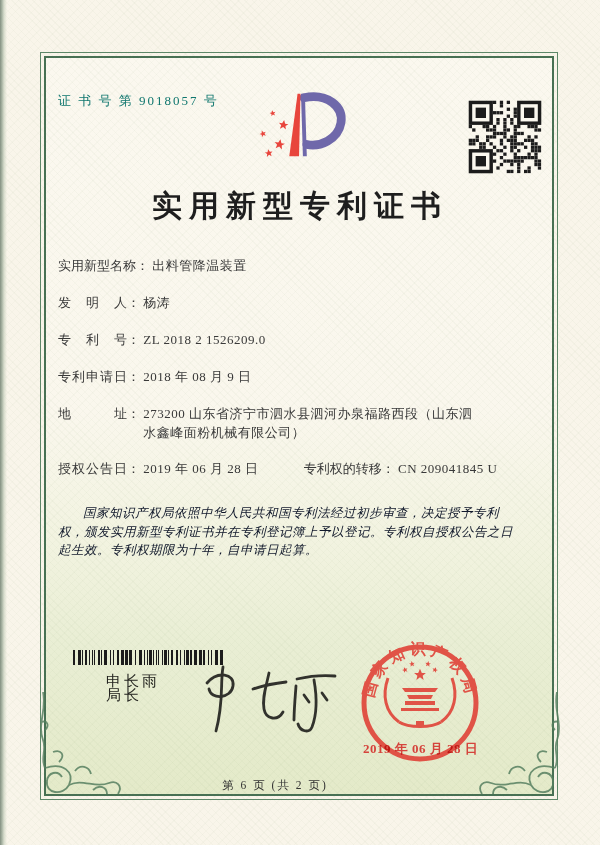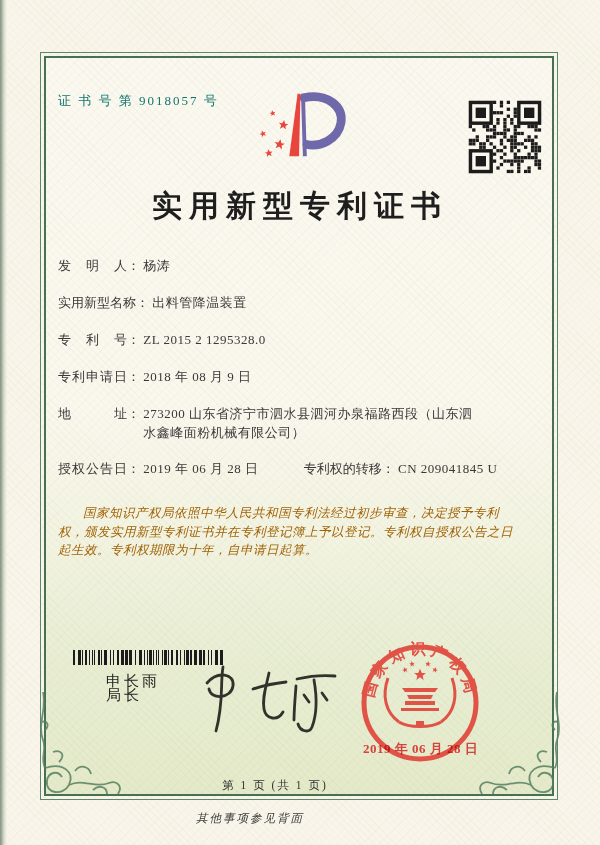--- a/index.html
+++ b/index.html
@@ -48,21 +48,21 @@
   .frow{margin-bottom:17px;line-height:20px;white-space:nowrap;}
   .frow.addr{white-space:normal;}
   .f-label{display:inline-block;min-width:69px;text-align:justify;text-align-last:justify;vertical-align:top;}
   .f-colon{vertical-align:top;}
   .f-value{letter-spacing:.5px;vertical-align:top;}
   .addr .f-value{display:inline-block;width:340px;line-height:19px;}
   .grant-pair2{margin-left:42px;}
 
   .paras{
     position:absolute;left:58px;top:504px;width:464px;
-    font-size:12.5px;line-height:18.5px;font-style:italic;color:#a16207;
+    font-size:12.5px;line-height:18.5px;font-style:italic;color:#0f172a;
   }
   .paras p{margin:0 0 3px 0;text-indent:2em;letter-spacing:.5px;}
 
   .barcode{
     position:absolute;left:73px;top:650px;width:152px;height:15px;
     display:flex;align-items:stretch;overflow:hidden;
   }
   .barcode span{display:block;height:100%;}
   .barcode .b{background:#1c1c1c;}
   .barcode .w{background:transparent;}
@@ -264,30 +264,30 @@
           <rect x="1.7272727272727273" y="50.09090909090909" width="24.181818181818183" height="24.181818181818183" fill="#1c1c1c"></rect>
           <rect x="5.181818181818182" y="53.54545454545455" width="17.272727272727273" height="17.272727272727273" fill="#fbf8ef"></rect>
           <rect x="8.636363636363637" y="57" width="10.363636363636363" height="10.363636363636363" fill="#1c1c1c"></rect>
         </svg>
     </div>
 
     <div class="title">实用新型专利证书</div>
 
     <div class="fields">
       <div class="frow">
+        <span class="f-label">实用新型名称</span><span class="f-colon">：</span>
+        <span class="f-value">出料管降温装置</span>
+      </div>
+      <div class="frow">
         <span class="f-label">发明人</span><span class="f-colon">：</span>
         <span class="f-value">杨涛</span>
       </div>
       <div class="frow">
-        <span class="f-label">实用新型名称</span><span class="f-colon">：</span>
-        <span class="f-value">出料管降温装置</span>
-      </div>
-      <div class="frow">
         <span class="f-label">专利号</span><span class="f-colon">：</span>
-        <span class="f-value">ZL 2015 2 1295328.0</span>
+        <span class="f-value">ZL 2018 2 1526209.0</span>
       </div>
       <div class="frow">
         <span class="f-label">专利申请日</span><span class="f-colon">：</span>
         <span class="f-value">2018 年 08 月 9 日</span>
       </div>
       <div class="frow addr">
         <span class="f-label">地址</span><span class="f-colon">：</span>
         <span class="f-value">273200 山东省济宁市泗水县泗河办泉福路西段（山东泗水鑫峰面粉机械有限公司）</span>
       </div>
       <div class="frow">
@@ -449,19 +449,18 @@
         <path d="M10,0 C14,18 4,32 10,48 C14,58 7,66 12,76"></path>
         <path d="M12,76 C30,70 42,80 36,93 C30,104 12,102 14,89 C15,80 25,78 29,85"></path>
         <path d="M36,93 C50,86 62,97 76,91 C84,88 90,94 85,102"></path>
         <path d="M20,60 C28,57 33,63 26,70"></path>
         <path d="M42,79 C47,72 56,74 58,82"></path>
         <path d="M60,98 C66,92 74,95 74,102"></path>
         <path d="M8,30 C14,28 17,33 12,38"></path>
       </g>
     </svg>
 
-    <div class="page-indicator">第 1 页 (共 1 页)</div>
-    <div class="back-note">其他事项参见背面</div>
+    <div class="page-indicator">第 6 页 (共 2 页)</div>
 
   </div>
 
   <div class="scan-edge"></div>
 </div>
 
 </body></html>

